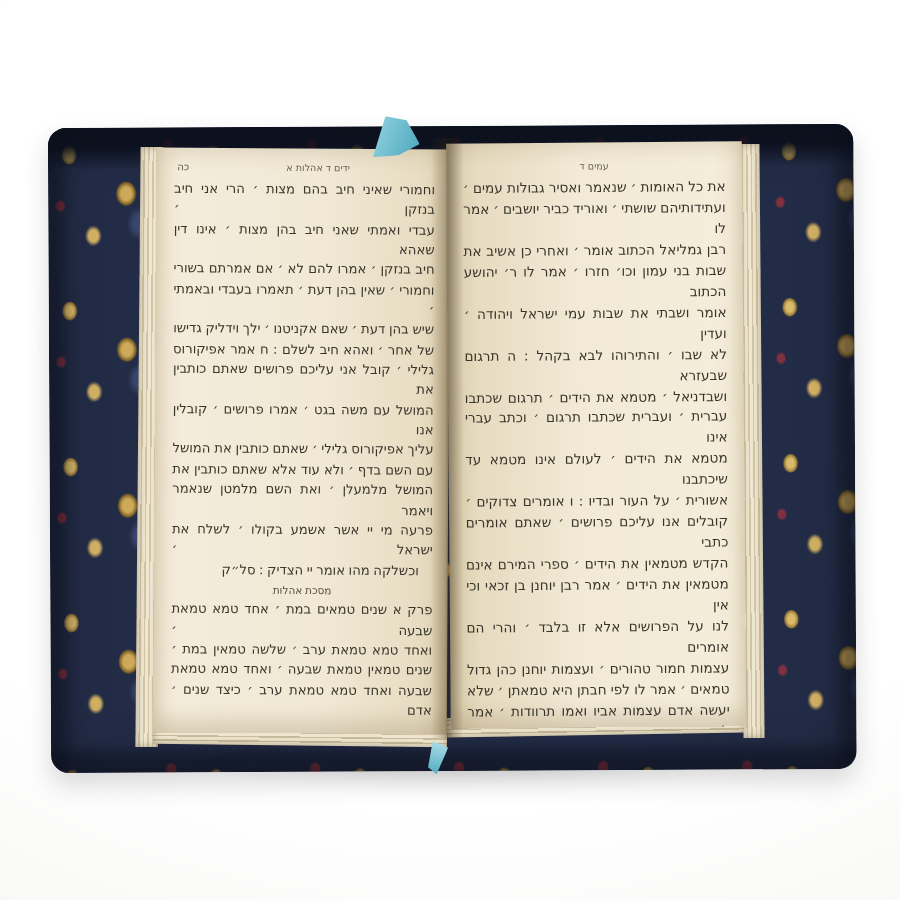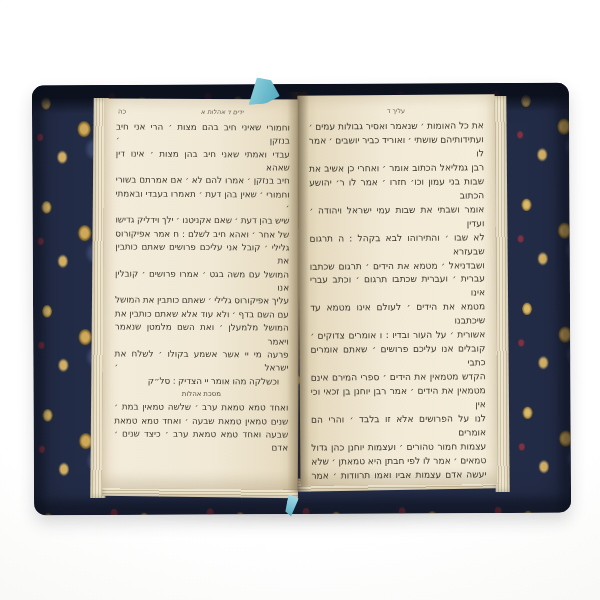--- a/index.html
+++ b/index.html
@@ -66,21 +66,21 @@
     box-shadow:inset 0 6px 10px rgba(120,95,55,.12), inset 0 -9px 12px rgba(120,95,55,.20);}
   .gutter{position:absolute;left:287px;top:92px;width:22px;height:400px;z-index:5;
     background:linear-gradient(90deg, rgba(80,60,30,0), rgba(70,50,25,.26) 44%, rgba(40,28,12,.38) 52%, rgba(80,60,30,0));}
 
   
   .content{position:absolute;inset:0;direction:rtl;color:#3a362c;}
   .page-left .content{padding:9px 10px 4px 12px;}
   .page-right .content{padding:12px 11px 4px 11px;}
   .phead{position:relative;height:12px;text-align:center;font-size:6.4px;color:#6b6355;
     text-align-last:center;}
-  .page-left .phead .rh{position:relative;left:19px;font-style:italic;}
+  .page-left .phead .rh{position:relative;left:9px;}
   .folio{position:absolute;left:2px;top:0;font-size:6.8px;color:#5d564a;}
   .body{margin-top:1px;}
   .tl{font-size:8.8px;line-height:13.35px;text-align:justify;text-align-last:justify;
     word-spacing:-.4px;white-space:normal;}
   .page-right .tl{font-size:9.1px;line-height:13.95px;}
   .tl.end{text-align:center;text-align-last:center;padding-left:24px;}
   .tl.sec{text-align:center;text-align-last:center;font-size:7px;color:#57503f;}
 </style>
 </head>
 <body>
@@ -112,32 +112,33 @@
           <div class="tl j">שיש בהן דעת ׳ שאם אקניטנו ׳ ילך וידליק גדישו</div>
           <div class="tl j">של אחר ׳ ואהא חיב לשלם : ח אמר אפיקורוס</div>
           <div class="tl j">גלילי ׳ קובל אני עליכם פרושים שאתם כותבין את</div>
           <div class="tl j">המושל עם משה בגט ׳ אמרו פרושים ׳ קובלין אנו</div>
           <div class="tl j">עליך אפיקורוס גלילי ׳ שאתם כותבין את המושל</div>
           <div class="tl j">עם השם בדף ׳ ולא עוד אלא שאתם כותבין את</div>
           <div class="tl j">המושל מלמעלן ׳ ואת השם מלמטן שנאמר ויאמר</div>
           <div class="tl j">פרעה מי יי אשר אשמע בקולו ׳ לשלח את ישראל ׳</div>
           <div class="tl end">וכשלקה מהו אומר יי הצדיק : סל״ק</div>
           <div class="tl sec">מסכת אהלות</div>
+          <div class="tl j">פרק א  שנים טמאים במת ׳ אחד טמא טמאת שבעה ׳</div>
           <div class="tl j">ואחד טמא טמאת ערב ׳ שלשה טמאין במת ׳</div>
           <div class="tl j">שנים טמאין טמאת שבעה ׳ ואחד טמא טמאת</div>
           <div class="tl j">שבעה ואחד טמא טמאת ערב ׳ כיצד שנים ׳ אדם</div>
         </div>
 
     </div>
   </div>
 
   <div class="page page-right">
     <div class="content">
       <div class="phead">
-        <span class="rh">עליך ד</span>
+        <span class="rh">עמים ד</span>
       </div>
       <div class="body">
           <div class="tl j">את כל האומות ׳ שנאמר ואסיר גבולות עמים ׳</div>
           <div class="tl j">ועתידותיהם שושתי ׳ ואוריד כביר יושבים ׳ אמר לו</div>
           <div class="tl j">רבן גמליאל הכתוב אומר ׳ ואחרי כן אשיב את</div>
           <div class="tl j">שבות בני עמון וכו׳ חזרו ׳ אמר לו ר׳ יהושע הכתוב</div>
           <div class="tl j">אומר ושבתי את שבות עמי ישראל ויהודה ׳ ועדין</div>
           <div class="tl j">לא שבו ׳ והתירוהו לבא בקהל : ה תרגום שבעזרא</div>
           <div class="tl j">ושבדניאל ׳ מטמא את הידים ׳ תרגום שכתבו</div>
           <div class="tl j">עברית ׳ ועברית שכתבו תרגום ׳ וכתב עברי אינו</div>

